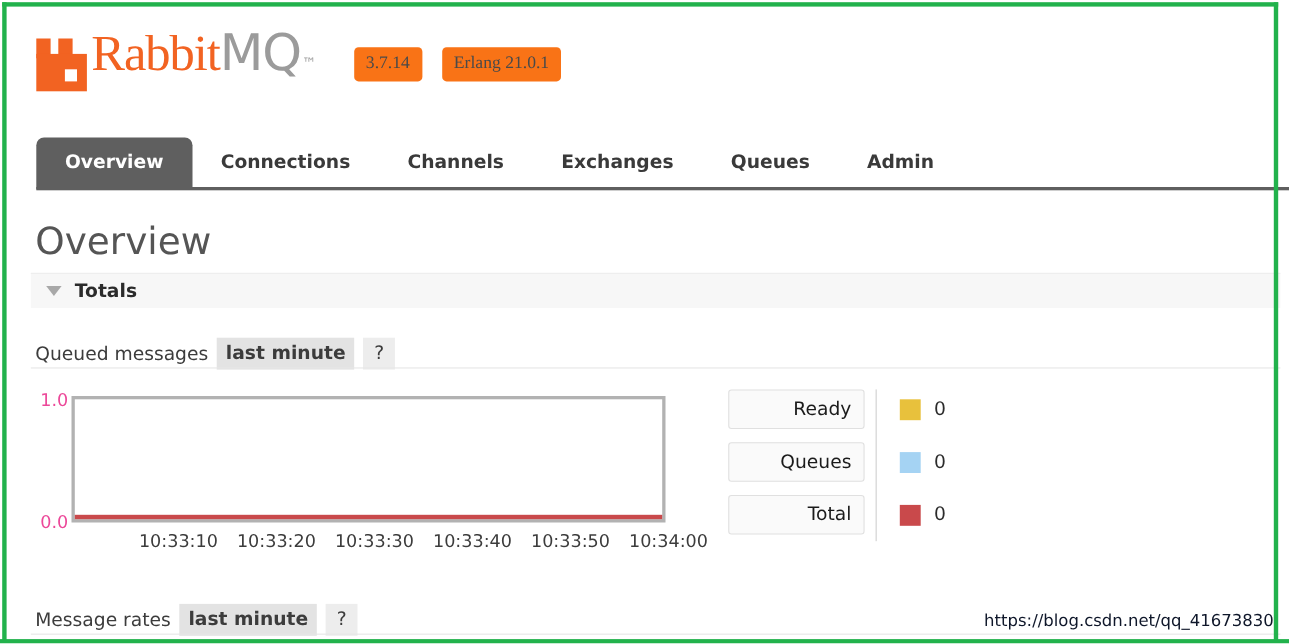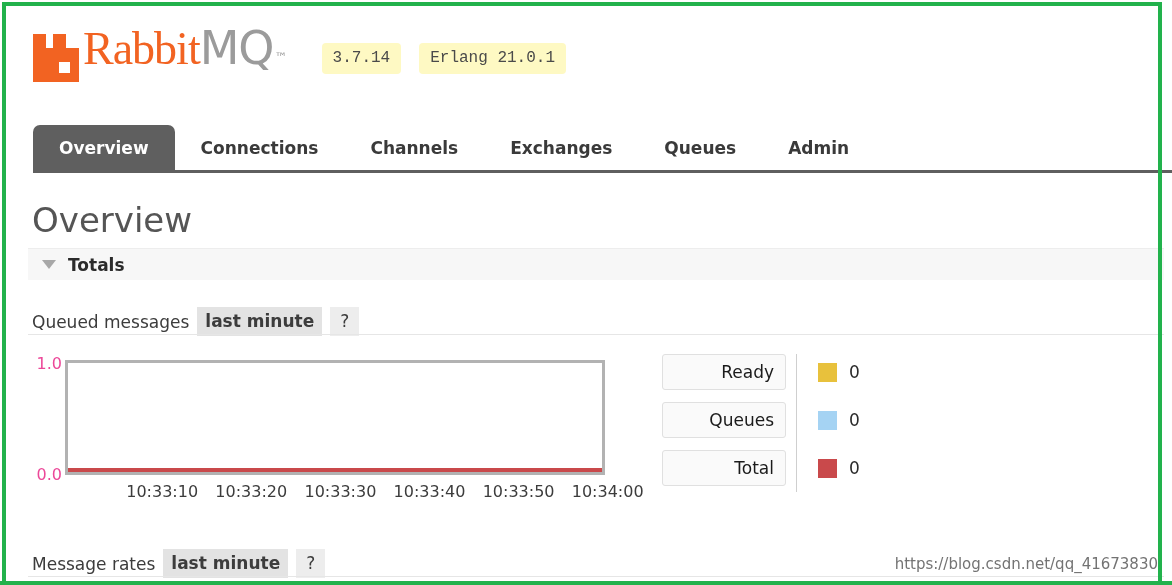--- a/index.html
+++ b/index.html
@@ -111,27 +111,27 @@
 
   .version-badges {
     display: flex;
     align-items: center;
     margin-left: 36px;
     gap: 18px;
     position: relative;
     top: 6px;
   }
   .badge {
-    background: #fef9c3;
+    background: #f97316;
     color: #4a4a4a;
     font-size: 16px;
     line-height: 16px;
     padding: 7px 11px 8px 11px;
     border-radius: 4px;
-    font-family: Liberation Mono, monospace;
+    font-family: Liberation Serif, serif;
     white-space: nowrap;
   }
 
   
   .nav {
     position: absolute;
     left: 33px;
     top: 125px;
     display: flex;
     align-items: flex-end;
@@ -359,21 +359,21 @@
     color: #2b2b2b;
     font-family: "DejaVu Sans", sans-serif;
   }
 
   
   .watermark {
     position: absolute;
     right: 14px;
     bottom: 12px;
     font-size: 15px;
-    color: #737373;
+    color: #0f172a;
     font-family: "DejaVu Sans", sans-serif;
     z-index: 40;
     white-space: nowrap;
   }
 </style>
 </head>
 <body>
 
 <div id="screen">
 

